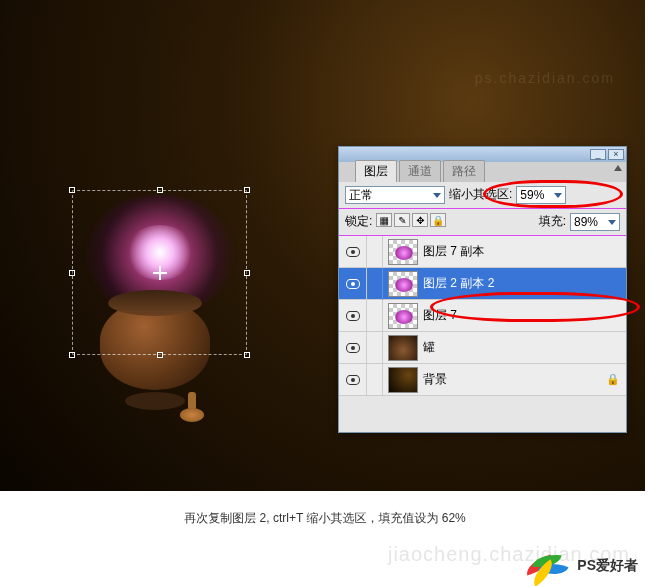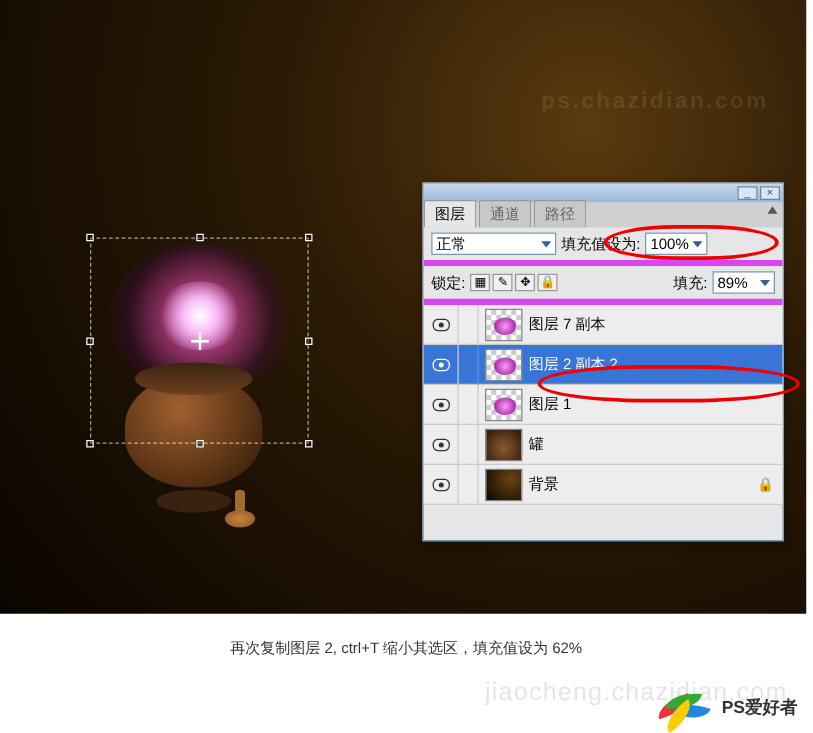--- a/index.html
+++ b/index.html
@@ -1,21 +1,21 @@
 <!DOCTYPE html>
 <html><head>
 <meta charset="utf-8">
 <style>
 * { margin: 0; padding: 0; box-sizing: border-box; font-family: "Microsoft YaHei", SimSun, sans-serif; }
 body { width: 650px; height: 586px; background: #fff; position: relative; }
 .canvas {
   position: absolute; left: 0; top: 0; width: 645px; height: 491px;
   background: radial-gradient(circle at 470px 100px, #5a3a10 0%, #2b1a05 40%, #0a0500 100%);
 }
-.watermark { position: absolute; right: 30px; top: 70px; color: rgba(200,180,140,0.15); font-size: 18px; letter-spacing: 2px; font-weight: bold; }
+.watermark { position: absolute; right: 30px; top: 70px; color: rgba(200,180,140,0.15); font-size: 14px; letter-spacing: 2px; }
 .selection {
   position: absolute; left: 72px; top: 190px; width: 175px; height: 165px;
   border: 1px dashed rgba(255,255,255,0.6);
 }
 .handle { position: absolute; width: 6px; height: 6px; border: 1px solid #fff; background: rgba(0,0,0,0.3); }
 .h-tl{left:-4px;top:-4px} .h-tr{right:-4px;top:-4px} .h-bl{left:-4px;bottom:-4px} .h-br{right:-4px;bottom:-4px}
 .h-tc{left:50%;top:-4px;margin-left:-3px} .h-bc{left:50%;bottom:-4px;margin-left:-3px}
 .h-ml{left:-4px;top:50%;margin-top:-3px} .h-mr{right:-4px;top:50%;margin-top:-3px}
 .center-mark{position:absolute;left:50%;top:50%;width:14px;height:14px;margin:-7px 0 0 -7px;}
 .center-mark:before,.center-mark:after{content:"";position:absolute;background:#fff;}
@@ -38,25 +38,25 @@
   border-radius:50%;filter:blur(2px);}
 .glow-core{position:absolute;left:125px;top:225px;width:70px;height:55px;
   background:radial-gradient(circle,#fff 0%,rgba(255,200,255,0.9) 30%,transparent 70%);border-radius:50%;}
 .panel {
   position: absolute; left: 338px; top: 146px; width: 289px; height: 287px;
   background: #e6e6e6; border: 1px solid #7a96ac; font-size: 12px;
   box-shadow: 0 2px 8px rgba(0,0,0,0.4);
 }
 .titlebar { height: 15px; background: linear-gradient(#c5d8ef,#9bb8d8); display:flex; justify-content:flex-end; align-items:center; padding-right:2px; gap:2px;}
 .tb-btn{width:16px;height:11px;background:#d9e6f4;border:1px solid #6a88a5;font-size:9px;line-height:9px;text-align:center;color:#345;}
-.tabs { height: 20px; background: #d0d0d0; display: flex; align-items: flex-end; padding-left: 0; position:relative;}
+.tabs { height: 20px; background: #d0d0d0; display: flex; align-items: flex-end; padding-left: 16px; position:relative;}
 .tabs .arrow{position:absolute;right:4px;top:3px;width:0;height:0;border-left:4px solid transparent;border-right:4px solid transparent;border-bottom:6px solid #555;}
 .tab { padding: 2px 8px; background: #e6e6e6; border: 1px solid #999; border-bottom: none; margin-right: 2px; font-size: 12px; border-radius: 2px 2px 0 0;}
 .tab.inactive { background: #c8c8c8; color:#666; }
-.row { display: flex; align-items: center; padding: 4px 6px; gap: 4px; border-bottom: 5px solid #d946ef; }
+.row { display: flex; align-items: flex-start; padding: 4px 6px; gap: 4px; border-bottom: 1px solid #d946ef; }
 .row.controls{background:#e6e6e6;}
 .select-blend { width: 100px; height: 18px; border: 1px solid #7a96ac; background: #fff; display:flex;align-items:center;justify-content:space-between;padding:0 3px; }
 .select-blend .chev{width:0;height:0;border-left:4px solid transparent;border-right:4px solid transparent;border-top:5px solid #35608f;}
 .pct-box { width: 50px; height: 18px; border: 1px solid #7a96ac; background: #fff; display:flex;align-items:center;justify-content:space-between;padding:0 3px;}
 .pct-box .chev{width:0;height:0;border-left:4px solid transparent;border-right:4px solid transparent;border-top:5px solid #35608f;}
 .ring-opacity{position:absolute;width:140px;height:28px;border:3px solid #e00;border-radius:50%/60%;pointer-events:none;}
 .r1{left:483px;top:180px;}
 .r2{left:430px;top:292px;width:210px;height:30px;}
 .lock-icons { display:flex;gap:2px;align-items:center;}
 .li{width:16px;height:14px;border:1px solid #999;background:#f0f0f0;display:flex;align-items:center;justify-content:center;font-size:10px;}
@@ -129,23 +129,23 @@
     <div class="tab inactive">通道</div>
     <div class="tab inactive">路径</div>
     <div class="arrow"></div>
   </div>
 
   <div class="row controls">
     <div class="select-blend">
       <span>正常</span>
       <span class="chev"></span>
     </div>
-    <span>填充值设为:</span>
+    <span>缩小其选区:</span>
     <div class="pct-box">
-      <span>100%</span>
+      <span>59%</span>
       <span class="chev"></span>
     </div>
   </div>
 
   <div class="row controls">
     <span>锁定:</span>
     <div class="lock-icons">
       <div class="li">▦</div>
       <div class="li">✎</div>
       <div class="li">✥</div>
@@ -174,21 +174,21 @@
       <div class="link-col"></div>
       <div class="thumb checker glow-t"></div>
       <span class="lname">图层 2 副本 2</span>
     </div>
     <div class="layer">
       <div class="vis">
           <div class="eye"></div>
         </div>
       <div class="link-col"></div>
       <div class="thumb checker glow-t"></div>
-      <span class="lname">图层 1</span>
+      <span class="lname">图层 7</span>
     </div>
     <div class="layer">
       <div class="vis">
           <div class="eye"></div>
         </div>
       <div class="link-col"></div>
       <div class="thumb pot-t"></div>
       <span class="lname">罐</span>
     </div>
     <div class="layer">

